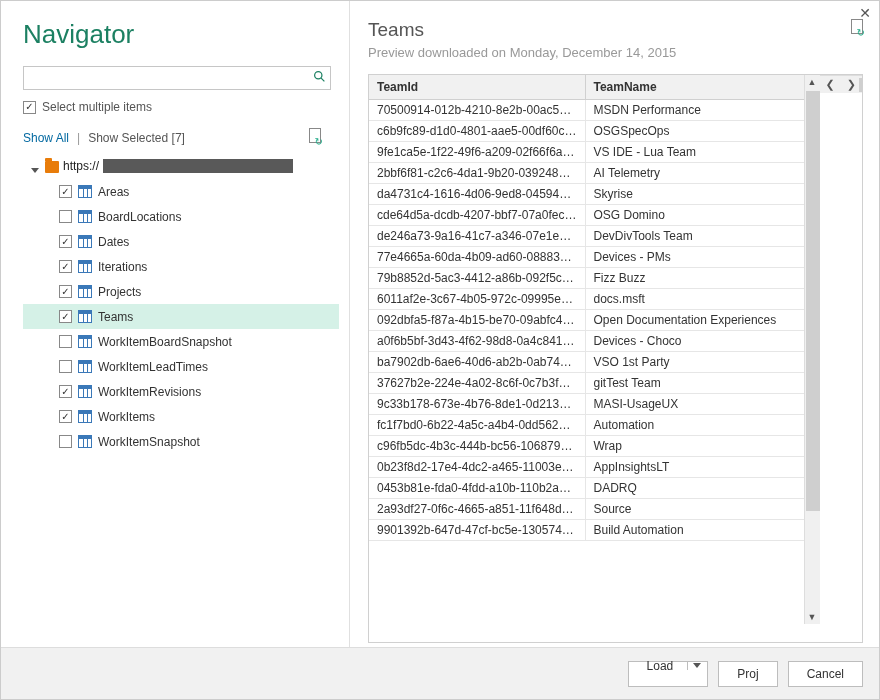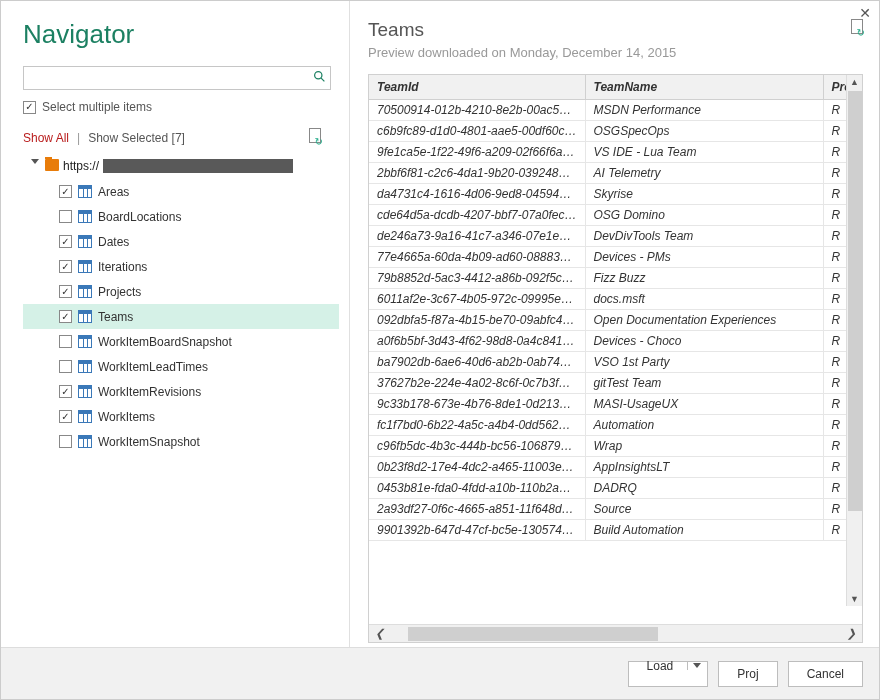--- a/index.html
+++ b/index.html
@@ -81,34 +81,34 @@
   color:#333;
   background:#fff;
 }
 .filter-row {
   display: flex;
   align-items: center;
   gap: 8px;
   margin: 8px 0 10px 0;
   color: #555;
 }
-.filter-row .link { color:#b91c1c; cursor:pointer; }
+.filter-row .link { color:#0369a1; cursor:pointer; }
 .filter-row .pipe { color:#999; }
 .display-opts {
   margin-left:auto;
   margin-right:18px;
   color:#444;
 }
 .tree {
   flex:1;
   overflow:auto;
 }
 .tree-root {
   display:flex;
-  align-items:flex-start;
+  align-items:flex-end;
   gap:4px;
   margin:2px 0 6px 8px;
   color:#333;
 }
 .folder-icon {
   width:14px;height:12px;
   background:#e87c0a;
   display:inline-block;
   position:relative;
   border-radius:1px;
@@ -192,23 +192,22 @@
 }
 .preview-actions {
   margin-left:auto;
   color:#444;
 }
 .grid-wrap {
   margin-top:14px;
   border:1px solid #d0d0d0;
   flex:1;
   display:flex;
-  flex-direction:column;
+  flex-direction:row;
   overflow:hidden;
-  font-style:italic;
 }
 .grid {
   border-collapse:collapse;
   width:100%;
   table-layout:fixed;
 }
 .grid th {
   text-align:left;
   font-weight:600;
   font-size:12px;

